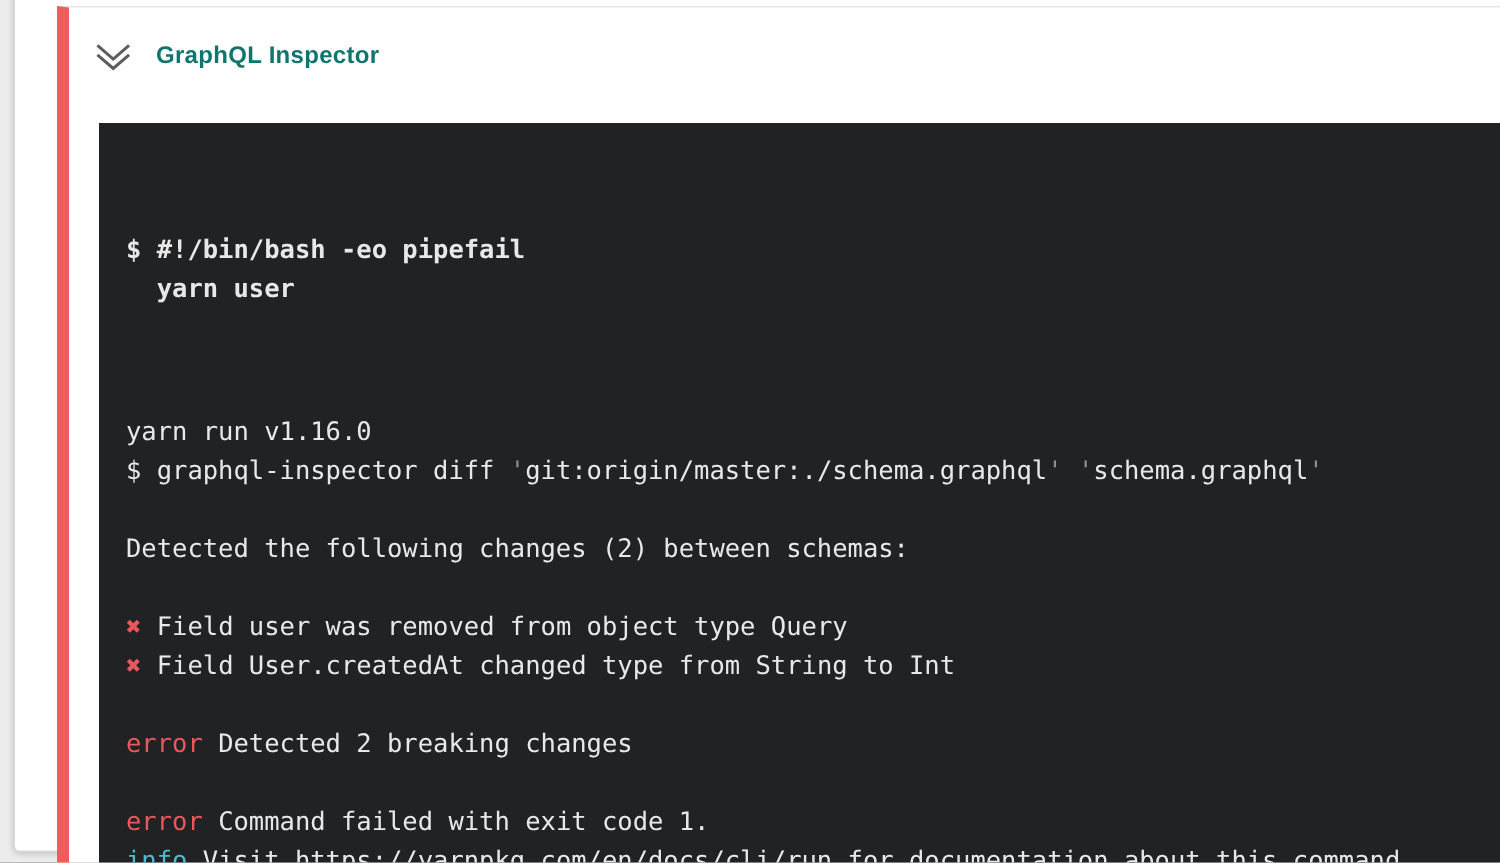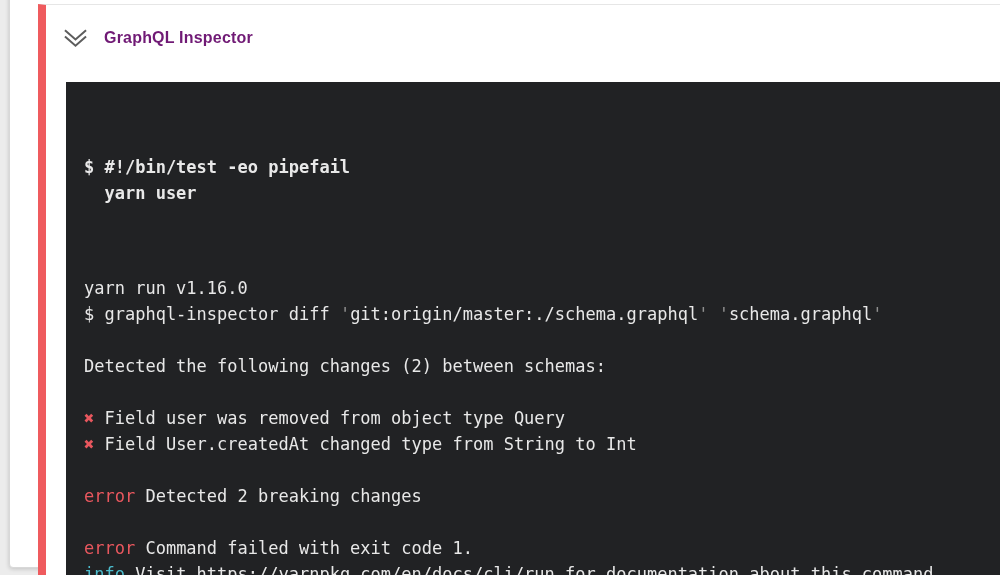--- a/index.html
+++ b/index.html
@@ -34,21 +34,21 @@
     display: flex;
     align-items: flex-start;
     gap: 15px;
     padding: 21px 0 0 16px;
     cursor: pointer;
   }
   .collapse-icon svg { display: block; }
   .card-title {
     font-size: 16px;
     font-weight: bold;
-    color: #701a75;
+    color: #0f766e;
     line-height: 23px;
     letter-spacing: 0.2px;
   }
   .terminal {
     margin-left: 20px;
     background: var(--term-bg, #212224);
     color: var(--term-fg, #e8e8e8);
     font-family: "DejaVu Sans Mono", "Liberation Mono", monospace;
     font-size: 17px;
     line-height: 26px;
@@ -72,18 +72,18 @@
       <span class="collapse-icon">
         <svg width="27" height="23" viewBox="0 0 28 24" aria-hidden="true">
           <path d="M3 4.5 L14 14 L25 4.5" fill="none" stroke="#5d5d5d" stroke-width="2.1"></path>
           <path d="M3 11 L14 20.5 L25 11" fill="none" stroke="#5d5d5d" stroke-width="2.1"></path>
         </svg>
       </span>
       <span class="card-title">GraphQL Inspector</span>
     </div>
 
     <div class="terminal">
-      <div class="terminal-command"><div class="tline"><span>$ #!/bin/test -eo pipefail</span></div><div class="tline"><span>  yarn user</span></div></div>
+      <div class="terminal-command"><div class="tline"><span>$ #!/bin/bash -eo pipefail</span></div><div class="tline"><span>  yarn user</span></div></div>
       <div class="terminal-output"><div class="tline"><span>yarn run v1.16.0</span></div><div class="tline"><span>$ graphql-inspector diff </span><span class="seg-dim">'</span><span>git:origin/master:./schema.graphql</span><span class="seg-dim">'</span><span> </span><span class="seg-dim">'</span><span>schema.graphql</span><span class="seg-dim">'</span></div><div class="tline"></div><div class="tline"><span>Detected the following changes (2) between schemas:</span></div><div class="tline"></div><div class="tline"><span class="seg-red">✖</span><span> Field user was removed from object type Query</span></div><div class="tline"><span class="seg-red">✖</span><span> Field User.createdAt changed type from String to Int</span></div><div class="tline"></div><div class="tline"><span class="seg-red">error</span><span> Detected 2 breaking changes</span></div><div class="tline"></div><div class="tline"><span class="seg-red">error</span><span> Command failed with exit code 1.</span></div><div class="tline"><span class="seg-cyan">info</span><span> Visit https://yarnpkg.com/en/docs/cli/run for documentation about this command.</span></div></div>
     </div>
 
   </div>
 </div>
 
 </body></html>

